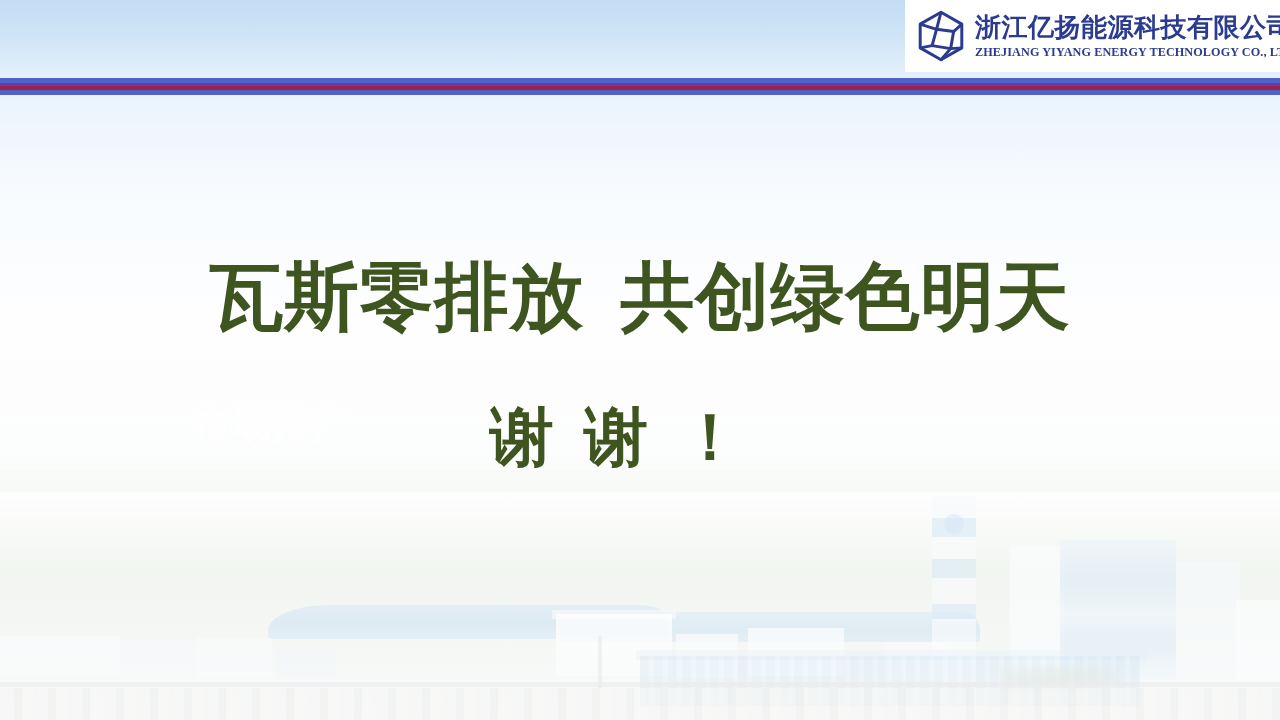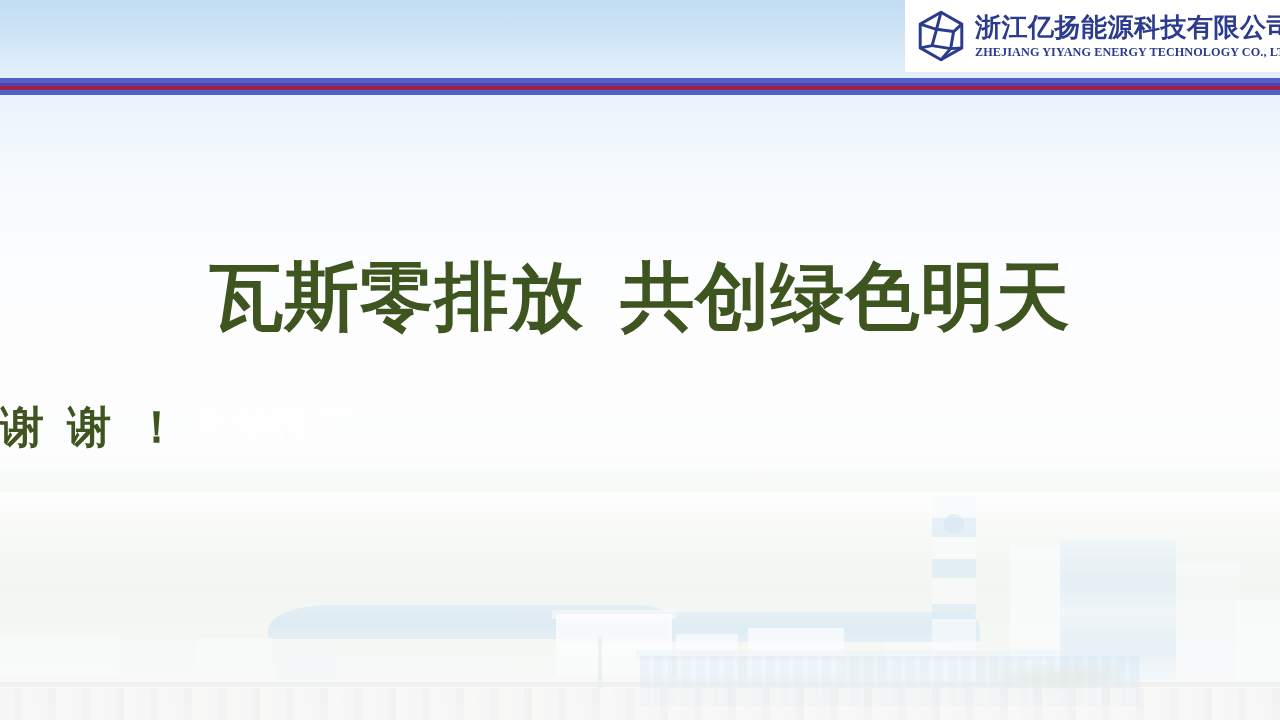--- a/index.html
+++ b/index.html
@@ -243,23 +243,23 @@
     letter-spacing: 1px;
     line-height: 1.05;
     white-space: nowrap;
   }
   .headline .gap { display: inline-block; width: 36px; }
 
   .thanks {
     position: absolute;
     left: 0; top: 404px;
     width: 1236px;
-    text-align: left;
+    text-align: center;
     font-family: "DejaVu Sans", "Liberation Sans", sans-serif;
-    font-size: 44px;
+    font-size: 64px;
     font-weight: bold;
     color: #3f5520;
     letter-spacing: 4px;
     line-height: 1.05;
     white-space: nowrap;
   }
 </style>
 </head>
 <body>
 

